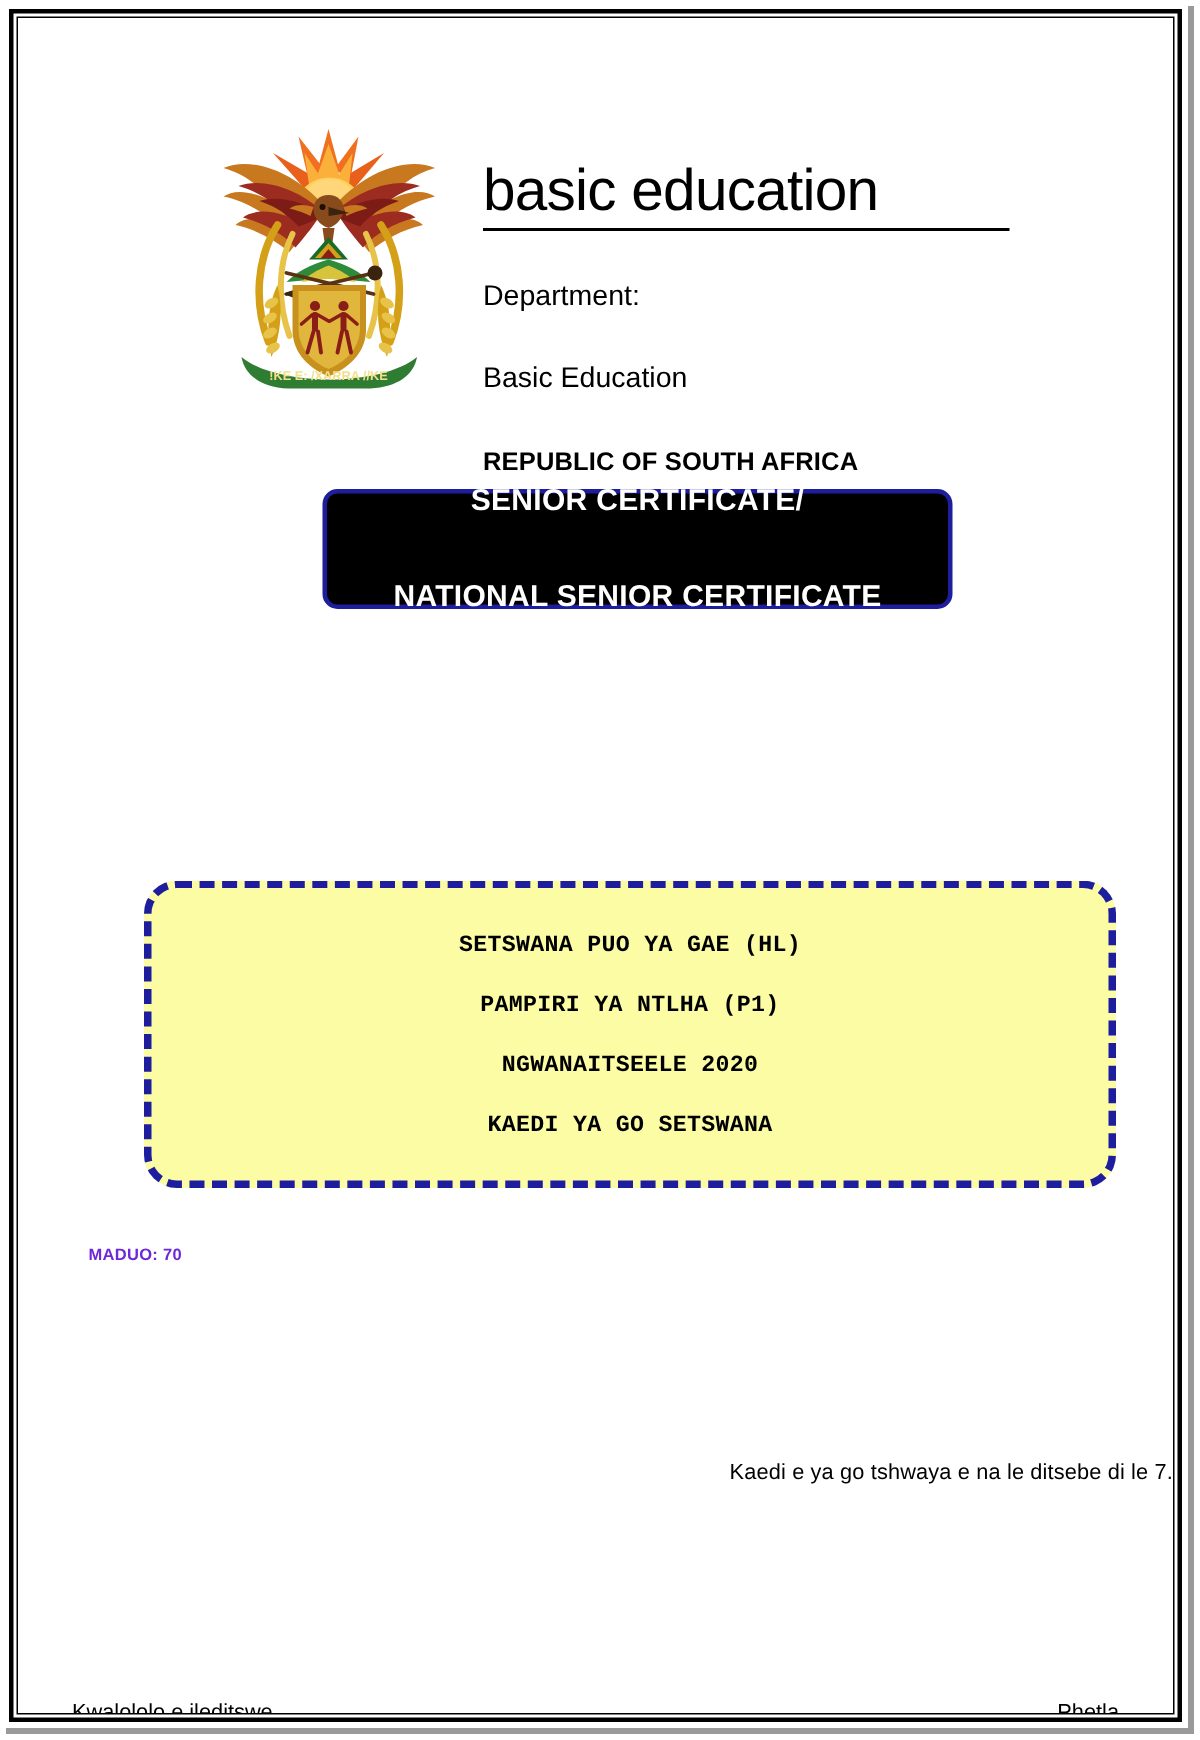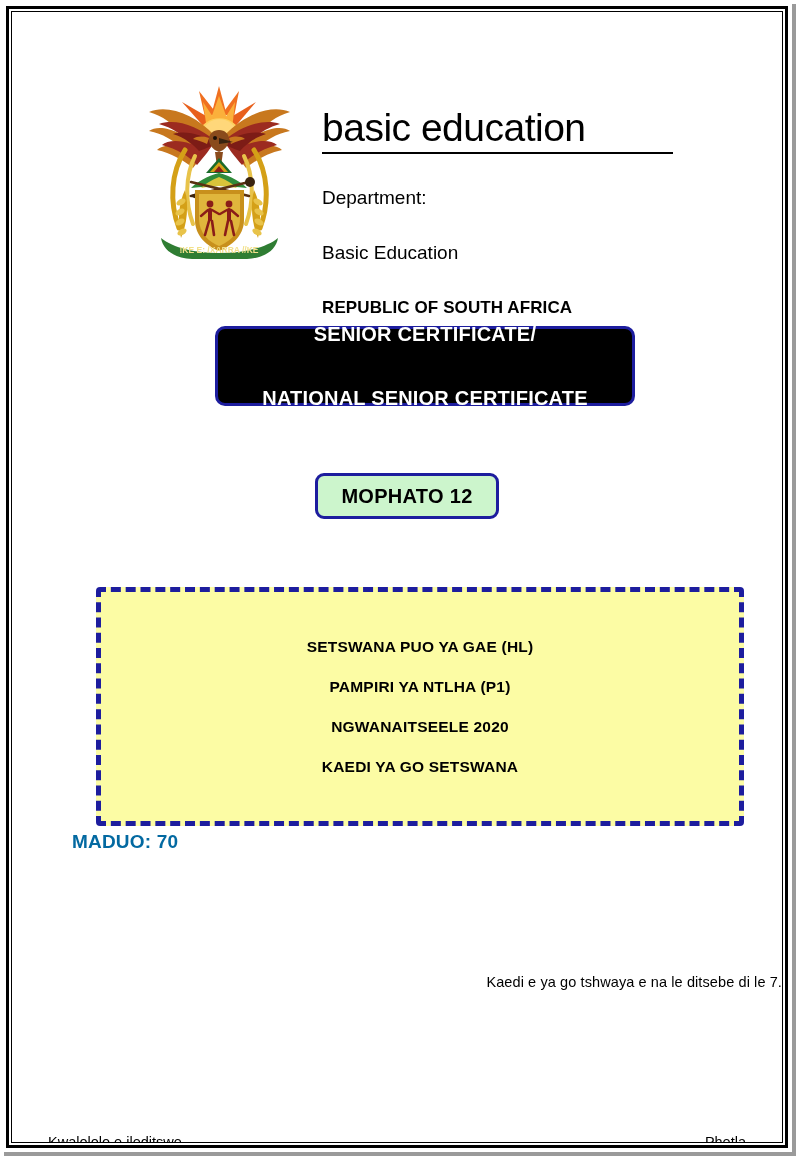--- a/index.html
+++ b/index.html
@@ -165,48 +165,49 @@
     letter-spacing: 0.3px;
     white-space: nowrap;
   }
 
   
   .subject-box {
     position: absolute;
     left: 84px;
     top: 575px;
     width: 648px;
-    height: 239px;
+    height: 205px;
     background: #fcfca4;
     border: 5px dashed #1d1d9e;
-    border-radius: 4px;
+    border-radius: 22px;
     box-sizing: border-box;
     display: flex;
     flex-direction: column;
     align-items: center;
     justify-content: center;
+    font-family: Liberation Mono, monospace;
   }
   .subject-line {
     color: #000000;
     font-weight: 700;
     font-size: 15.5px;
     letter-spacing: 0.2px;
     text-align: center;
     margin: 11px 0;
     white-space: nowrap;
   }
 
   
   .marks {
     position: absolute;
-    left: 60px;
+    left: 47px;
     top: 819px;
     font-weight: 700;
-    font-size: 19px;
-    color: #0369a1;
+    font-size: 11px;
+    color: #6d28d9;
     letter-spacing: 0.2px;
     white-space: nowrap;
   }
 
   
   .page-note {
     position: absolute;
     left: 0;
     right: 0;
     top: 962px;
@@ -353,23 +354,20 @@
           <div class="dept-line">Basic Education</div>
           <div class="dept-line bold">REPUBLIC OF SOUTH AFRICA</div>
         </div>
       </div>
 
       <div class="cert-box">
         <div class="cert-line">SENIOR CERTIFICATE/</div>
         <div class="cert-line">NATIONAL SENIOR CERTIFICATE</div>
       </div>
 
-      <div class="grade-box">
-        <div class="grade-label">MOPHATO 12</div>
-      </div>
 
       <div class="subject-box">
         <div class="subject-line">SETSWANA PUO YA GAE (HL)</div>
         <div class="subject-line">PAMPIRI YA NTLHA (P1)</div>
         <div class="subject-line">NGWANAITSEELE 2020</div>
         <div class="subject-line">KAEDI YA GO SETSWANA</div>
       </div>
 
       <div class="marks">MADUO: 70</div>
 

